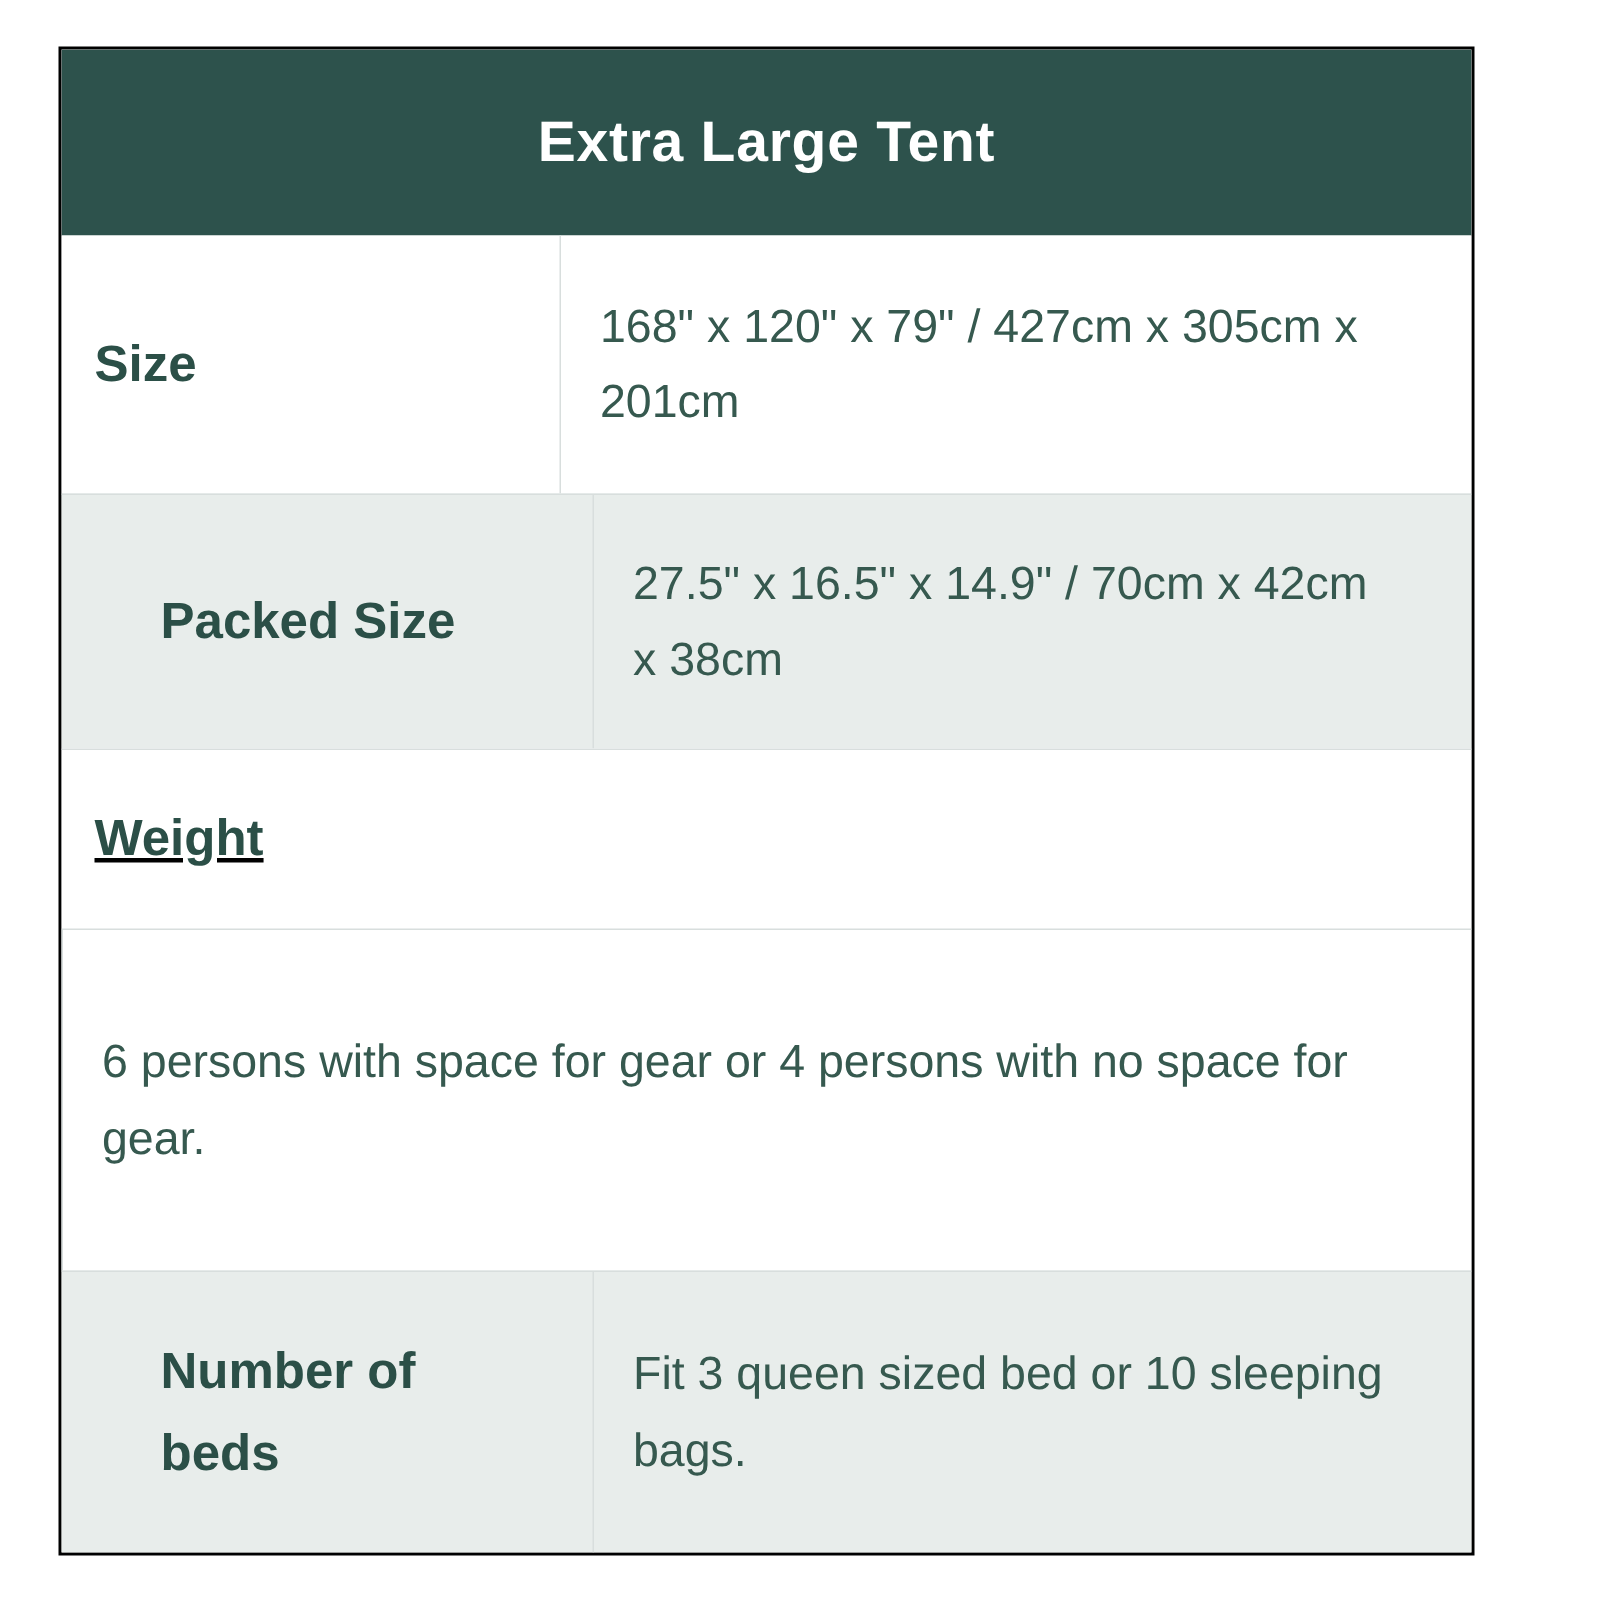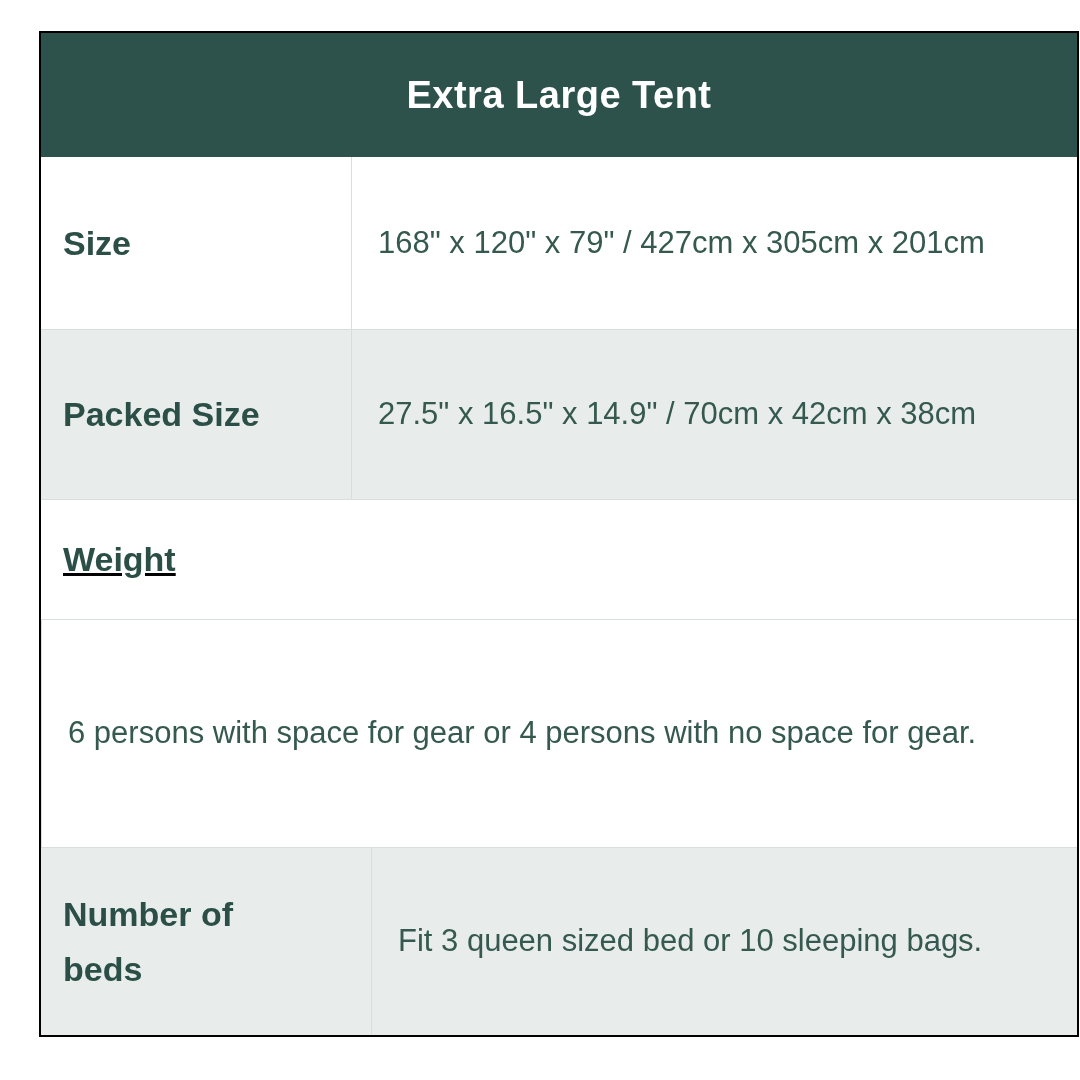--- a/index.html
+++ b/index.html
@@ -18,21 +18,21 @@
     padding: 0;
     width: 1080px;
     height: 1080px;
     background: #ffffff;
     font-family: "Liberation Sans", "DejaVu Sans", sans-serif;
   }
   .spec-table {
     position: absolute;
     left: 39px;
     top: 31px;
-    width: 1040px;
+    width: 944px;
     height: 1006px;
     border: 2px solid var(--outer-border, #000);
     background: var(--row-bg, #fff);
     display: flex;
     flex-direction: column;
     overflow: hidden;
   }
   .table-header {
     height: 124px;
     flex: 0 0 124px;
@@ -44,26 +44,26 @@
     font-size: 38px;
     font-weight: bold;
     letter-spacing: 0.5px;
   }
   .spec-row {
     display: flex;
     align-items: stretch;
     background: var(--row-bg, #fff);
     border-top: 1px solid var(--divider, #d8dedd);
   }
-  .spec-row.shaded { background: var(--shaded-row-bg, #e8edeb); }
+  .spec-row.shaded { background: var(--shaded-row-bg, #e8edeb); padding-left: 44px; }
   .spec-row.row-size   { flex: 0 0 172px; }
   .spec-row.row-packed { flex: 0 0 170px; }
   .spec-row.row-weight { flex: 0 0 120px; text-decoration: underline; }
   .spec-row.row-capacity { flex: 0 0 228px; }
-  .spec-row.row-beds   { flex: 1 1 auto; gap: 20px; }
+  .spec-row.row-beds   { flex: 1 1 auto; }
   .row-label {
     width: 310px;
     flex: 0 0 310px;
     padding: 10px 44px 10px 22px;
     display: flex;
     align-items: center;
     font-size: 34px;
     font-weight: bold;
     color: var(--label-text, #2b4f47);
     line-height: 1.6;
@@ -81,21 +81,21 @@
 </style>
 </head>
 <body>
 
 <div class="spec-table">
 
   <div class="table-header">
     <span>Extra Large Tent</span>
   </div>
 
-  <div class="spec-row row-size" style="border-top:none;">
+  <div class="spec-row row-size" style="border-top:none;gap:22px;">
     <div class="row-label">Size</div>
     <div class="row-value">168" x 120" x 79" / 427cm x 305cm x 201cm</div>
   </div>
 
   <div class="spec-row row-packed shaded">
     <div class="row-label">Packed Size</div>
     <div class="row-value">27.5" x 16.5" x 14.9" / 70cm x 42cm x 38cm</div>
   </div>
 
   <div class="spec-row row-weight">

